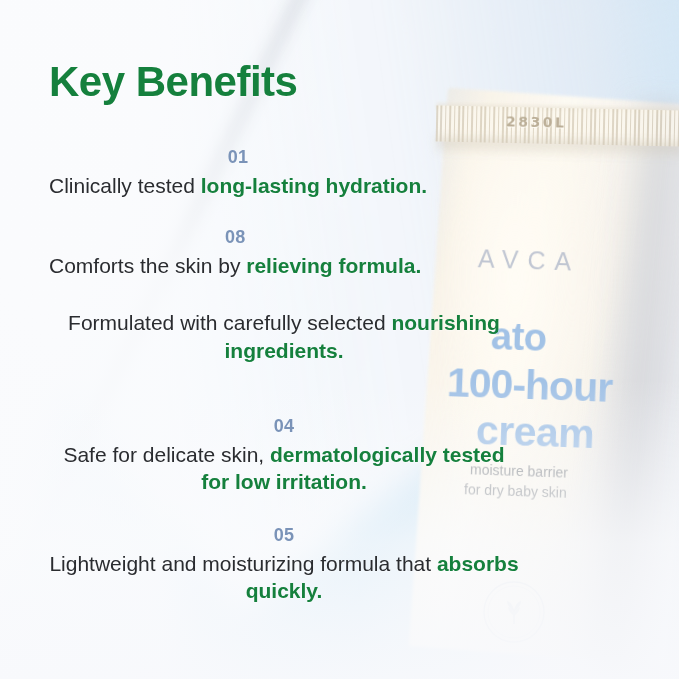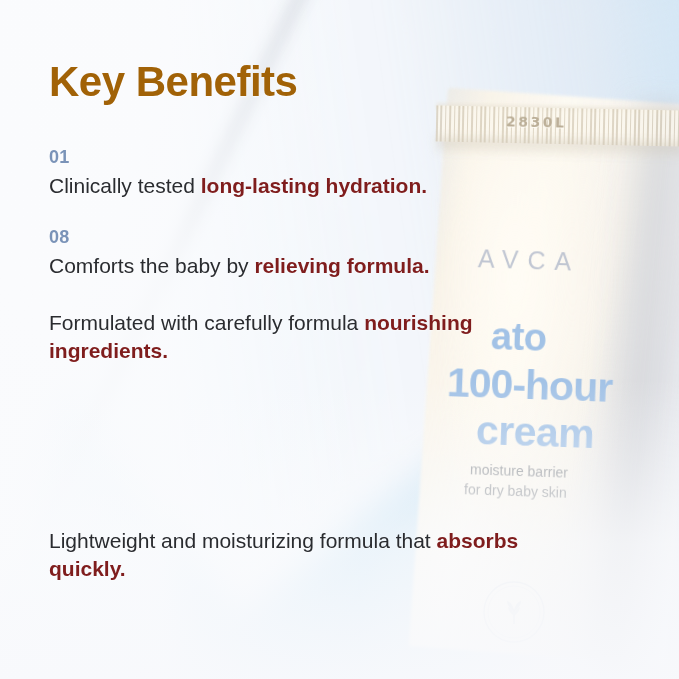--- a/index.html
+++ b/index.html
@@ -224,27 +224,28 @@
   .content {
     position: absolute;
     left: 0; top: 0;
     width: 100%; height: 100%;
   }
   .title {
     position: absolute;
     left: 49px; top: 58px;
     font-size: 42px;
     font-weight: 700;
-    color: #a16207;
+    color: #15803d;
     letter-spacing: -0.5px;
     text-shadow: 0 1px 2px rgba(255,255,255,0.7);
   }
   .benefit {
     position: absolute;
     left: 49px;
+    text-align: center;
   }
   .b1 { top: 146px; }
   .b2 { top: 226px; }
   .b3 { top: 306px; }
   .b4 { top: 415px; }
   .b5 { top: 524px; }
 
   .b-num {
     font-size: 18px;
     font-weight: 700;
@@ -254,21 +255,21 @@
   }
   .b-text {
     margin-top: 3px;
     font-size: 21px;
     font-weight: 400;
     color: #2a2c30;
     line-height: 1.32;
     max-width: 470px;
     text-shadow: 0 1px 2px rgba(255,255,255,0.55);
   }
-  .b-text b { font-weight: 700; color: #7f1d1d; }
+  .b-text b { font-weight: 700; color: #15803d; }
 </style>
 </head>
 <body>
 
 <div id="canvas">
 
   <div class="bg-base"></div>
   <div class="bg-blue-band"></div>
   <div class="bg-blue-top"></div>
   <div class="bg-white-sweep"></div>
@@ -309,31 +310,38 @@
     <div class="benefit b1">
       <div class="b-num">01</div>
       <div class="b-text">
         <span>Clinically tested </span><b>long-lasting hydration.</b>
       </div>
     </div>
 
     <div class="benefit b2">
       <div class="b-num">08</div>
       <div class="b-text">
-        <span>Comforts the baby by </span><b>relieving formula.</b>
+        <span>Comforts the skin by </span><b>relieving formula.</b>
       </div>
     </div>
 
     <div class="benefit b3">
       <div class="b-text">
-        <span>Formulated with carefully formula </span><b>nourishing ingredients.</b>
-      </div>
-    </div>
-
+        <span>Formulated with carefully selected </span><b>nourishing ingredients.</b>
+      </div>
+    </div>
+
+    <div class="benefit b4">
+      <div class="b-num">04</div>
+      <div class="b-text">
+        <span>Safe for delicate skin, </span><b>dermatologically tested for low irritation.</b>
+      </div>
+    </div>
 
     <div class="benefit b5">
+      <div class="b-num">05</div>
       <div class="b-text">
         <span>Lightweight and moisturizing formula that </span><b>absorbs quickly.</b>
       </div>
     </div>
 
   </div>
 </div>
 
 </body></html>

